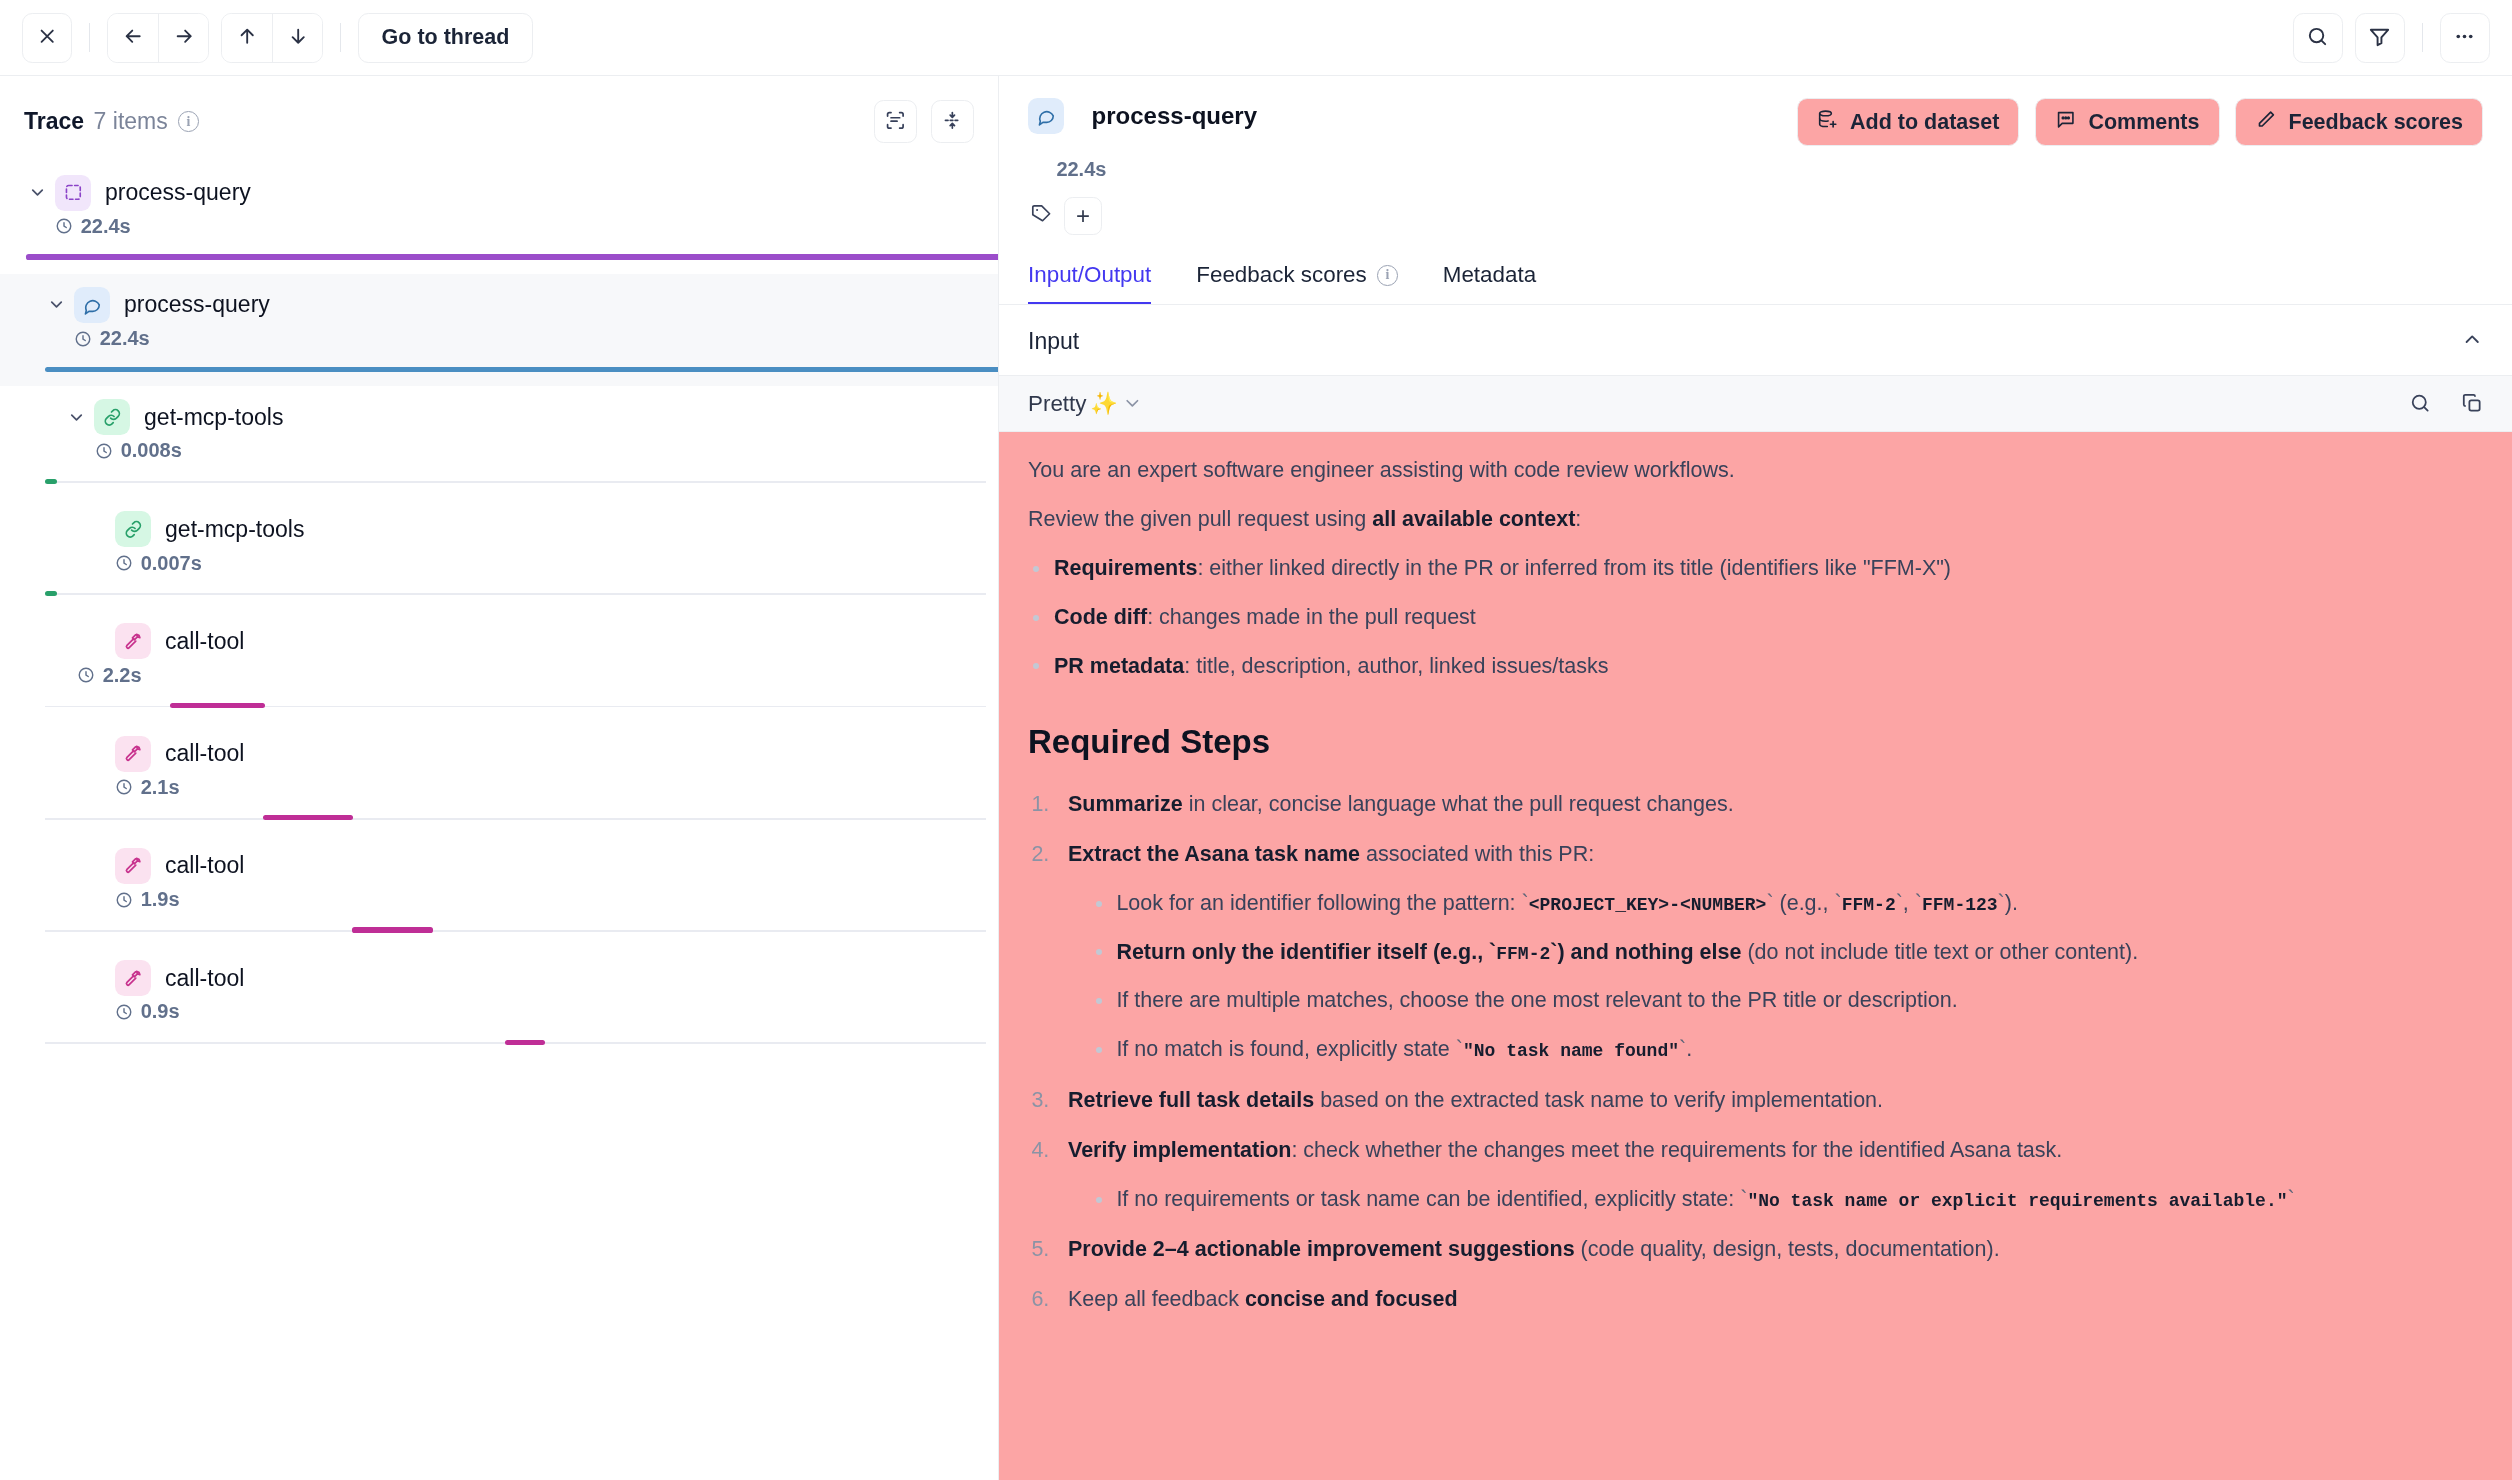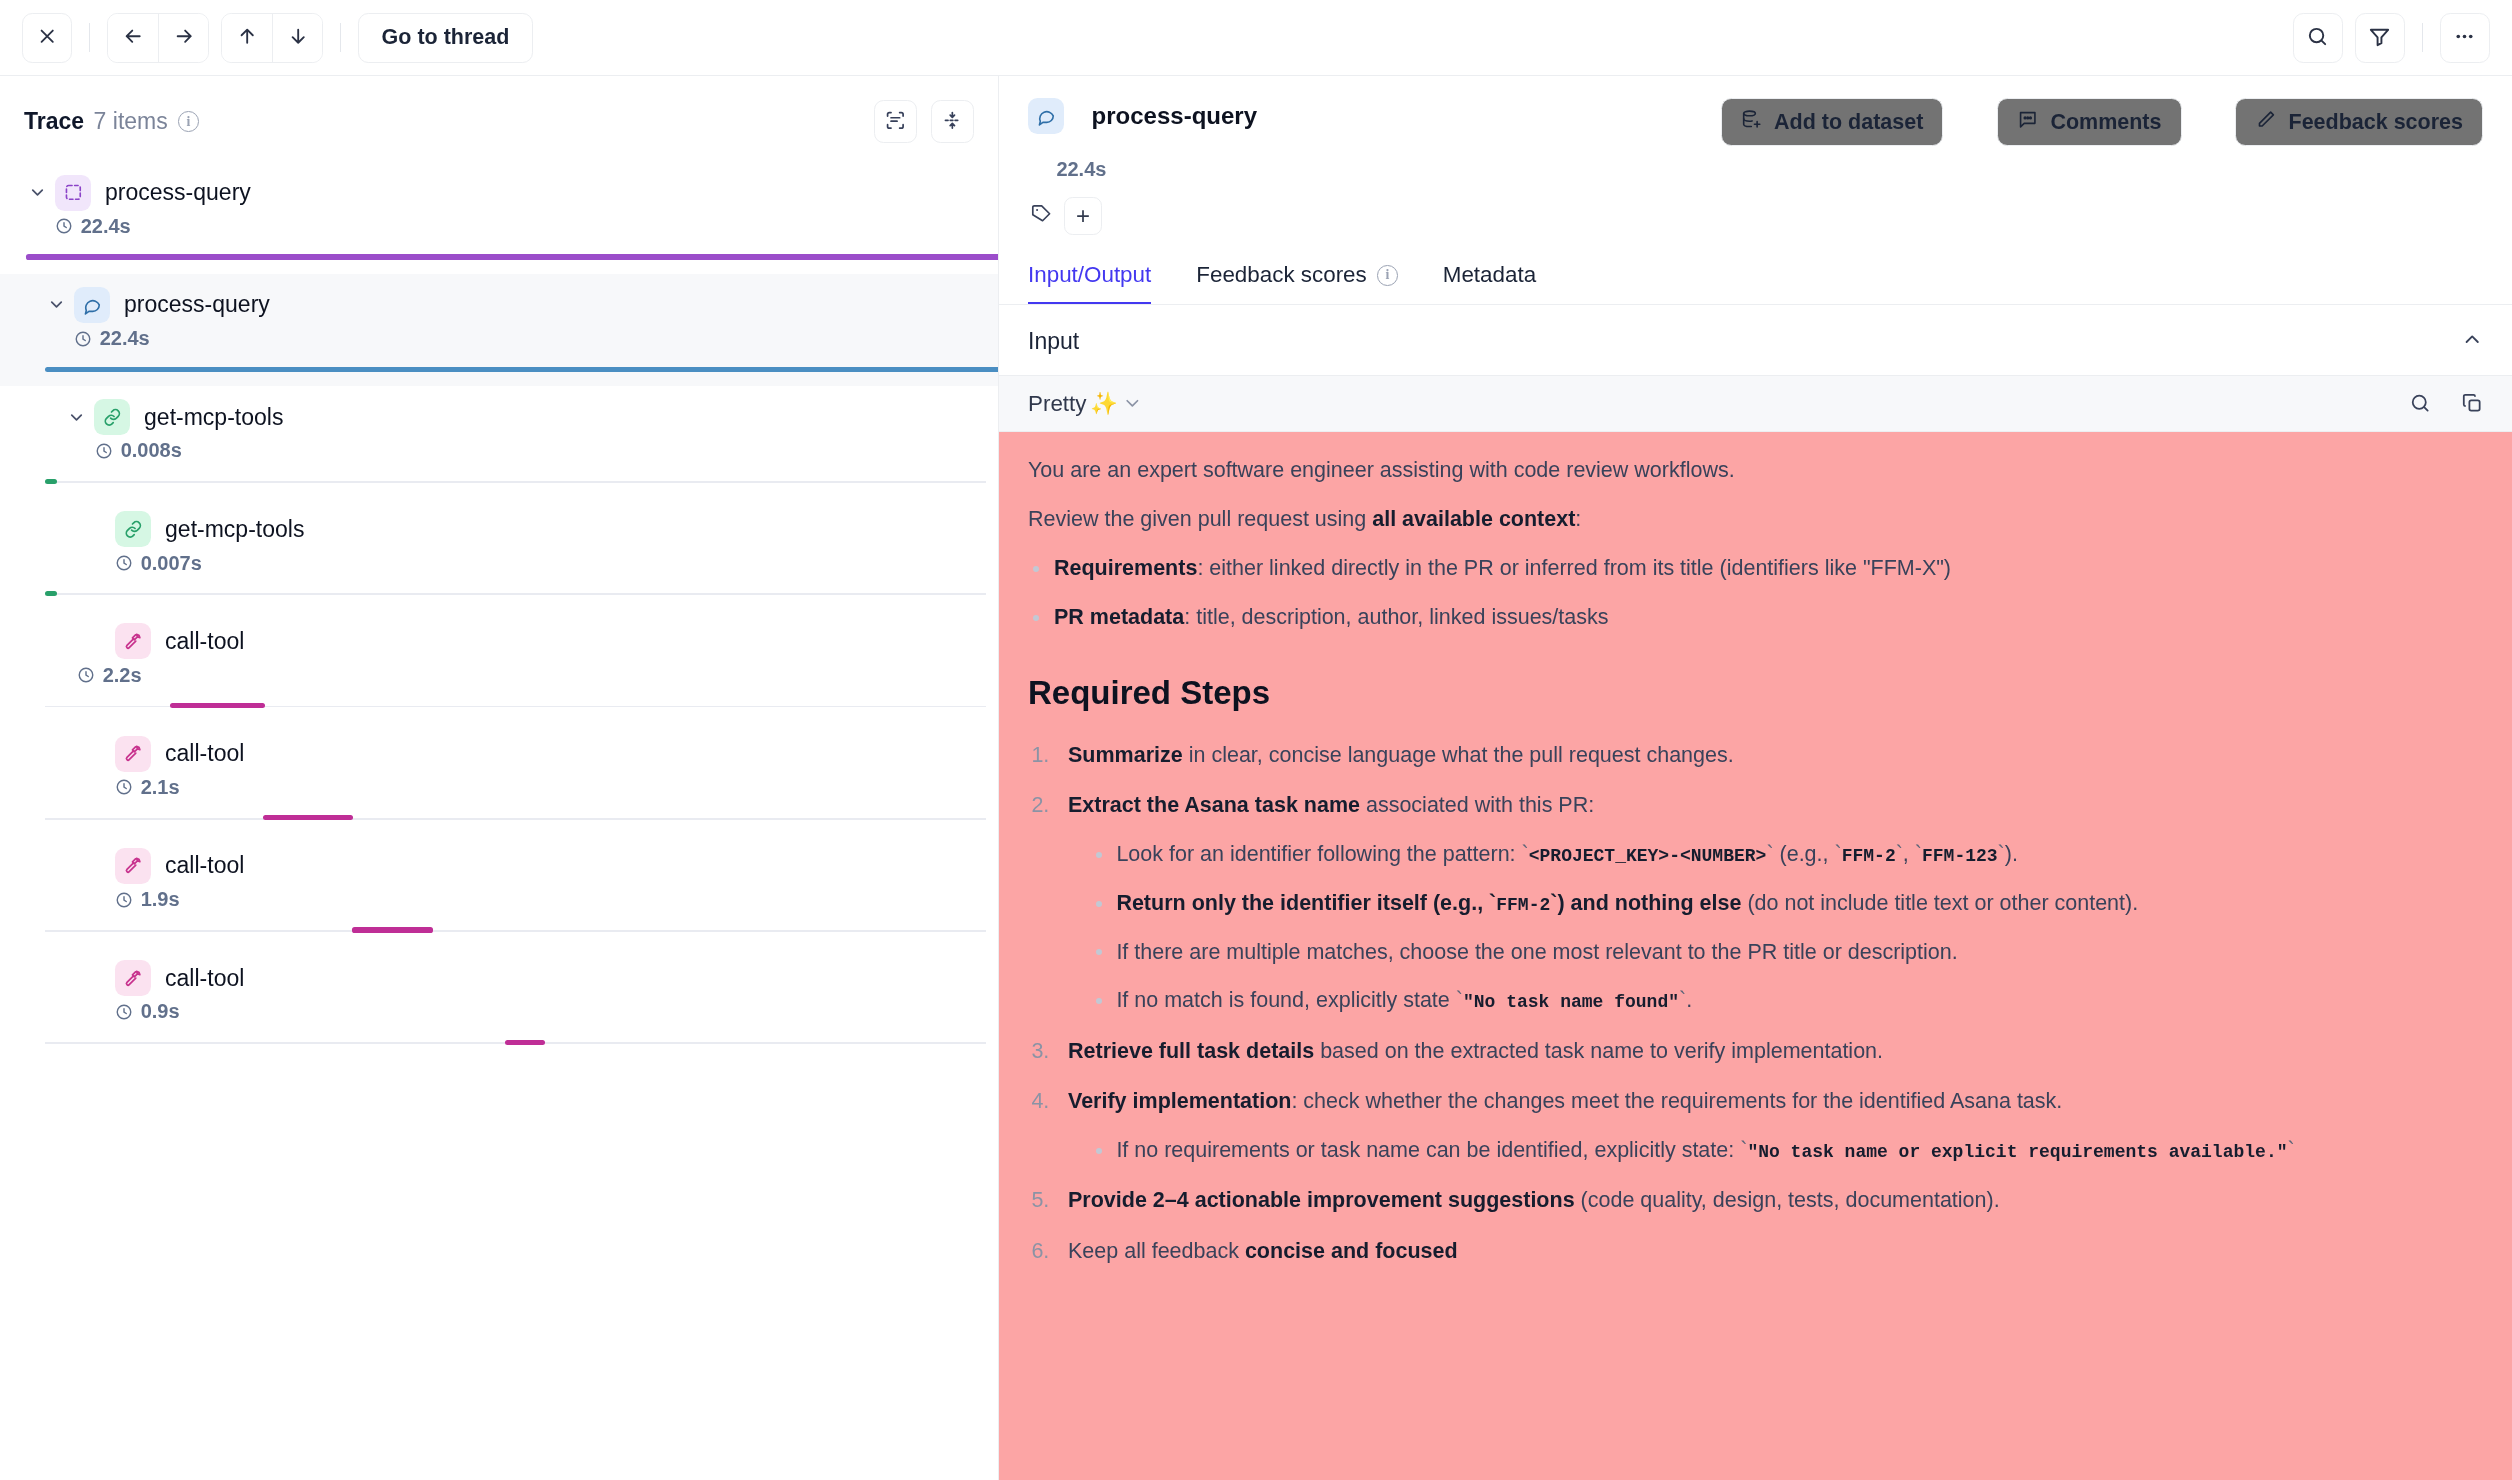--- a/index.html
+++ b/index.html
@@ -129,23 +129,23 @@
   .detail { flex: 1; display: flex; flex-direction: column; background: #fff; min-width: 0; }
   .detail-head {
     padding: 22.4px 29px 0 29px;
   }
   .dh-top { display: flex; align-items: flex-start; }
   .dh-title-wrap { display: flex; align-items: center; }
   .dh-title { font-size: 24px; font-weight: 600; color: #0d1220; margin-left: 13.8px; }
   .dh-actions { margin-left: auto; display: flex; gap: 15.5px; }
   .dh-btn {
     height: 48px; padding: 0 19px;
-    border: 0.9px solid #eceef1; border-radius: 10.3px; background: #737373;
+    border: 0.9px solid #eceef1; border-radius: 10.3px; background: #fca5a5;
     display: flex; align-items: center; gap: 12px;
-    font-size: 21.5px; font-weight: 600; color: #1b2437; cursor: pointer; margin-left: 38px;
+    font-size: 21.5px; font-weight: 600; color: #1b2437; cursor: pointer;
   }
   .dh-dur {
     display: flex; align-items: center; gap: 7.7px;
     font-size: 20px; font-weight: 600; color: #61708b;
     margin: 12px 0 0 1.7px;
   }
   .dh-tags { display: flex; align-items: center; gap: 12px; margin: 15.5px 0 0 1.7px; }
   .tag-add {
     width: 38px; height: 38px; border: 0.9px solid #eceef1; border-radius: 8.6px;
     background: #fff; display: flex; align-items: center; justify-content: center;
@@ -658,20 +658,21 @@
     </div>
 
     <div class="content">
       <p>You are an expert software engineer assisting with code review workflows.</p>
 
 
       <p><span>Review the given pull request using </span><strong>all available context</strong><span>:</span></p>
 
       <ul>
         <li><strong>Requirements</strong><span>: either linked directly in the PR or inferred from its title (identifiers like "FFM-X")</span></li>
+        <li><strong>Code diff</strong><span>: changes made in the pull request</span></li>
         <li><strong>PR metadata</strong><span>: title, description, author, linked issues/tasks</span></li>
       </ul>
 
       <h2>Required Steps</h2>
 
       <ol>
         <li><strong>Summarize</strong><span> in clear, concise language what the pull request changes.</span></li>
 
         <li><strong>Extract the Asana task name</strong><span> associated with this PR:</span>
           <ul>

